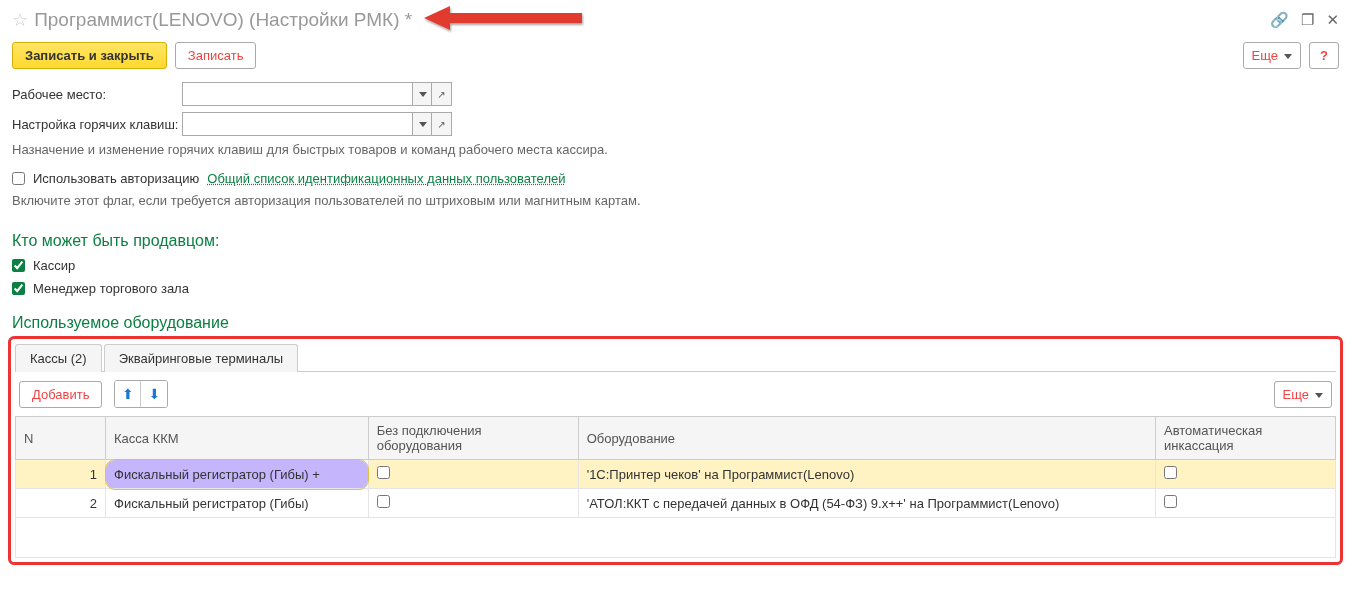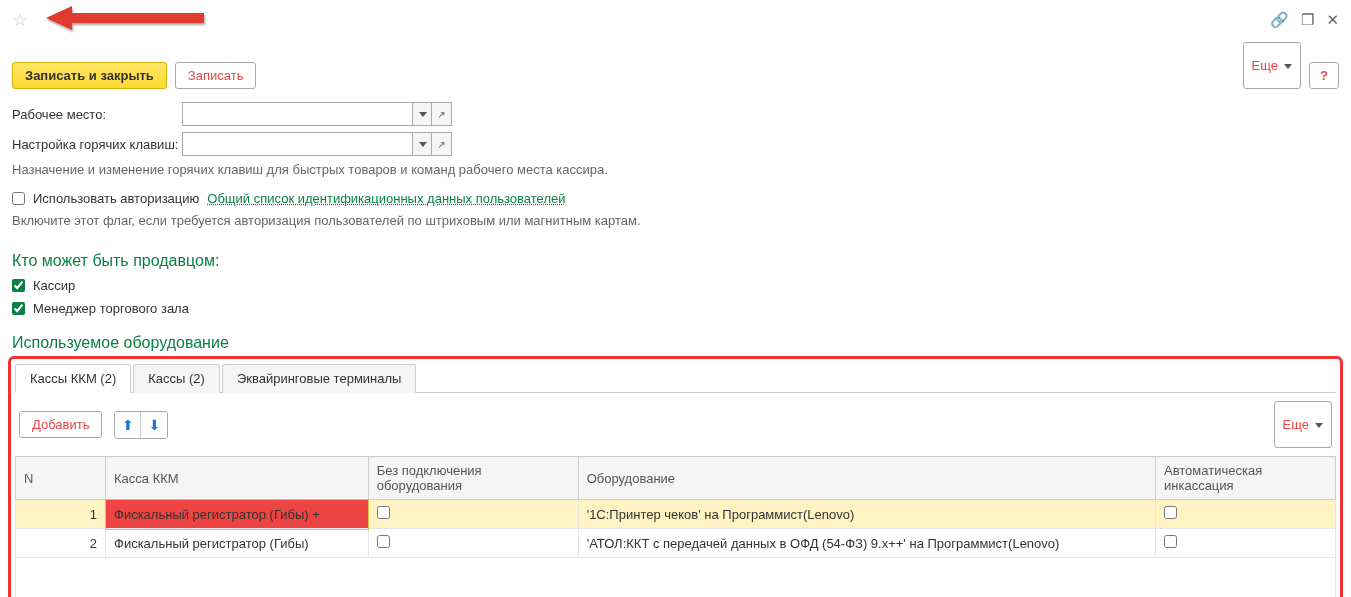--- a/index.html
+++ b/index.html
@@ -58,21 +58,21 @@
     font-size: 13px;
     color: #ef4444;
   }
   .btn-yellow {
     background: linear-gradient(#ffe565, #ffd92e);
     border: 1px solid #d4b106;
     font-weight: bold;
     color: #333;
   }
   .btn-more {
-    padding: 15px 8px;
+    padding: 5px 8px;
     display: inline-flex;
     align-items: center;
     gap: 4px;
   }
   .btn-help {
     padding: 5px 10px;
     font-weight: bold;
   }
   .spacer { flex: 1; }
   .form-row {
@@ -197,22 +197,23 @@
   }
   table.grid td {
     border: 1px solid #e5e5e5;
     padding: 6px 8px;
     font-size: 13px;
   }
   tr.row-selected td {
     background: #fff3c4;
   }
   tr.row-selected td.cell-focus {
-    background: #ef4444;
+    background: #c4b5fd;
     outline: 1px solid #e0c14a;
+    border-radius: 9px;
   }
   .col-n { width: 90px; text-align: right; }
   .col-noconn { width: 210px; }
   .col-auto { width: 180px; }
   .filler-row td { height: 40px; background: #fff; }
   input[type=checkbox] { margin: 0; }
   .caret-down::after {
     content: "";
     display: inline-block;
     border-left: 4px solid transparent;
@@ -220,20 +221,21 @@
     border-top: 5px solid #555;
     margin-left: 2px;
     vertical-align: middle;
   }
 </style>
 </head>
 <body>
 
 <div class="header">
   <span class="star-icon">☆</span>
+  <span class="title">Программист(LENOVO) (Настройки РМК) *</span>
   <div class="arrow-area">
     <svg class="arrow-svg" width="170" height="30">
       <defs>
         <filter id="sh" x="-20%" y="-20%" width="140%" height="180%">
           <feDropShadow dx="1" dy="2" stdDeviation="1.2" flood-color="#000" flood-opacity="0.35"></feDropShadow>
         </filter>
       </defs>
       <polygon points="2,14 28,2 28,9 160,9 160,19 28,19 28,26" fill="#e03a2f" filter="url(#sh)"></polygon>
     </svg>
   </div>
@@ -294,21 +296,20 @@
 <div class="check-row">
   <input type="checkbox" class="green-check" checked="" style="">
   <span>Менеджер торгового зала</span>
 </div>
 
 <div class="section-title">Используемое оборудование</div>
 
 <div class="red-box">
 
   <div class="tabs">
-    <div class="tab active">Кассы ККМ (2)</div>
     <div class="tab">Кассы (2)</div>
     <div class="tab">Эквайринговые терминалы</div>
   </div>
 
   <div class="tab-toolbar">
     <button class="btn">Добавить</button>
     <div class="arrow-btns">
       <div class="arrow-btn">⬆</div>
       <div class="arrow-btn">⬇</div>
     </div>

